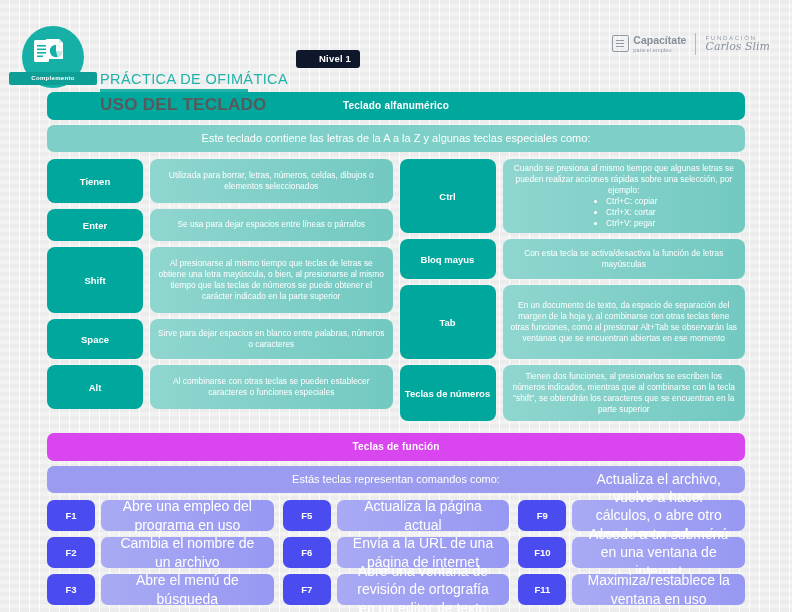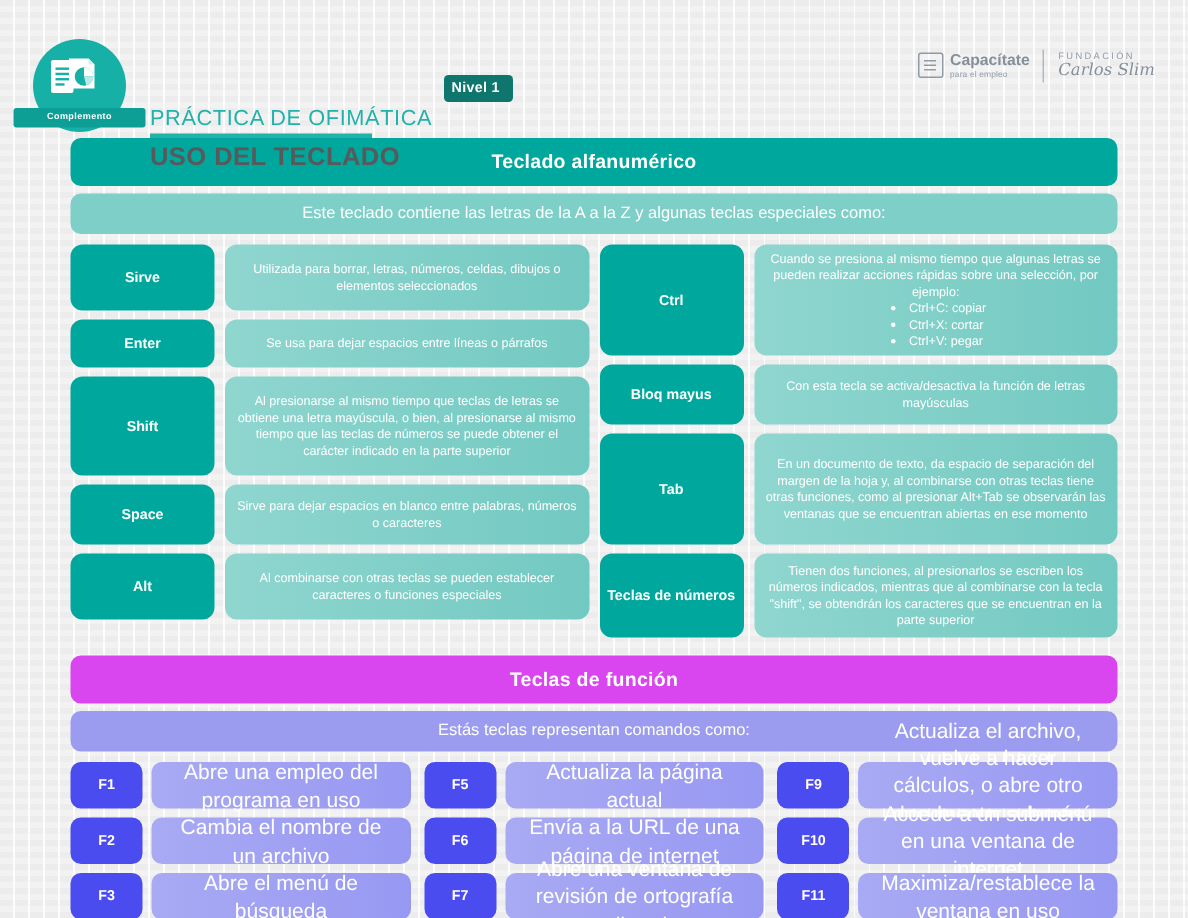--- a/index.html
+++ b/index.html
@@ -82,25 +82,25 @@
     gap: 8px;
   }
   .title-sub {
     color: #21b3aa;
     font-size: 14.5px;
     letter-spacing: .4px;
     font-weight: 400;
     margin-top: 41px;
   }
   .level-badge {
-    background: #0f766e;
+    background: #0f172a;
     color: #ffffff;
     font-size: 9.5px;
     font-weight: bold;
-    padding: 3px 9px 4px 5px;
+    padding: 3px 9px 4px 23px;
     border-radius: 3px;
     letter-spacing: .2px;
   }
   .title-rule {
     margin-top: 2px;
     width: 148px;
     height: 3px;
     background: #21b3aa;
   }
   .title-main {
@@ -146,21 +146,21 @@
   }
 
   
   .section { padding: 0 47px; }
 
   .band {
     border-radius: 7px;
     text-align: center;
     color: #ffffff;
     font-weight: bold;
-    font-size: 13px;
+    font-size: 10px;
     padding: 8px 0 9px 0;
     letter-spacing: .2px;
   }
   .band.teal { background: #00a79d; }
   .band.purple { background: #d946ef; }
 
   .subband {
     margin-top: 5px;
     border-radius: 7px;
     text-align: center;
@@ -309,21 +309,21 @@
 </div>
 
 <div class="section">
   <div class="band teal">Teclado alfanumérico</div>
   <div class="subband teal">Este teclado contiene las letras de la A a la Z y algunas teclas especiales como:</div>
 
   <div class="an-grid">
 
     <div class="an-col">
       <div class="an-row h-44">
-        <div class="key-box">Sirve</div>
+        <div class="key-box">Tienen</div>
         <div class="desc-box">Utilizada para borrar, letras, números, celdas, dibujos o elementos seleccionados</div>
       </div>
       <div class="an-row h-32">
         <div class="key-box">Enter</div>
         <div class="desc-box">Se usa para dejar espacios entre líneas o párrafos</div>
       </div>
       <div class="an-row h-66">
         <div class="key-box">Shift</div>
         <div class="desc-box">Al presionarse al mismo tiempo que teclas de letras se obtiene una letra mayúscula, o bien, al presionarse al mismo tiempo que las teclas de números se puede obtener el carácter indicado en la parte superior</div>
       </div>

